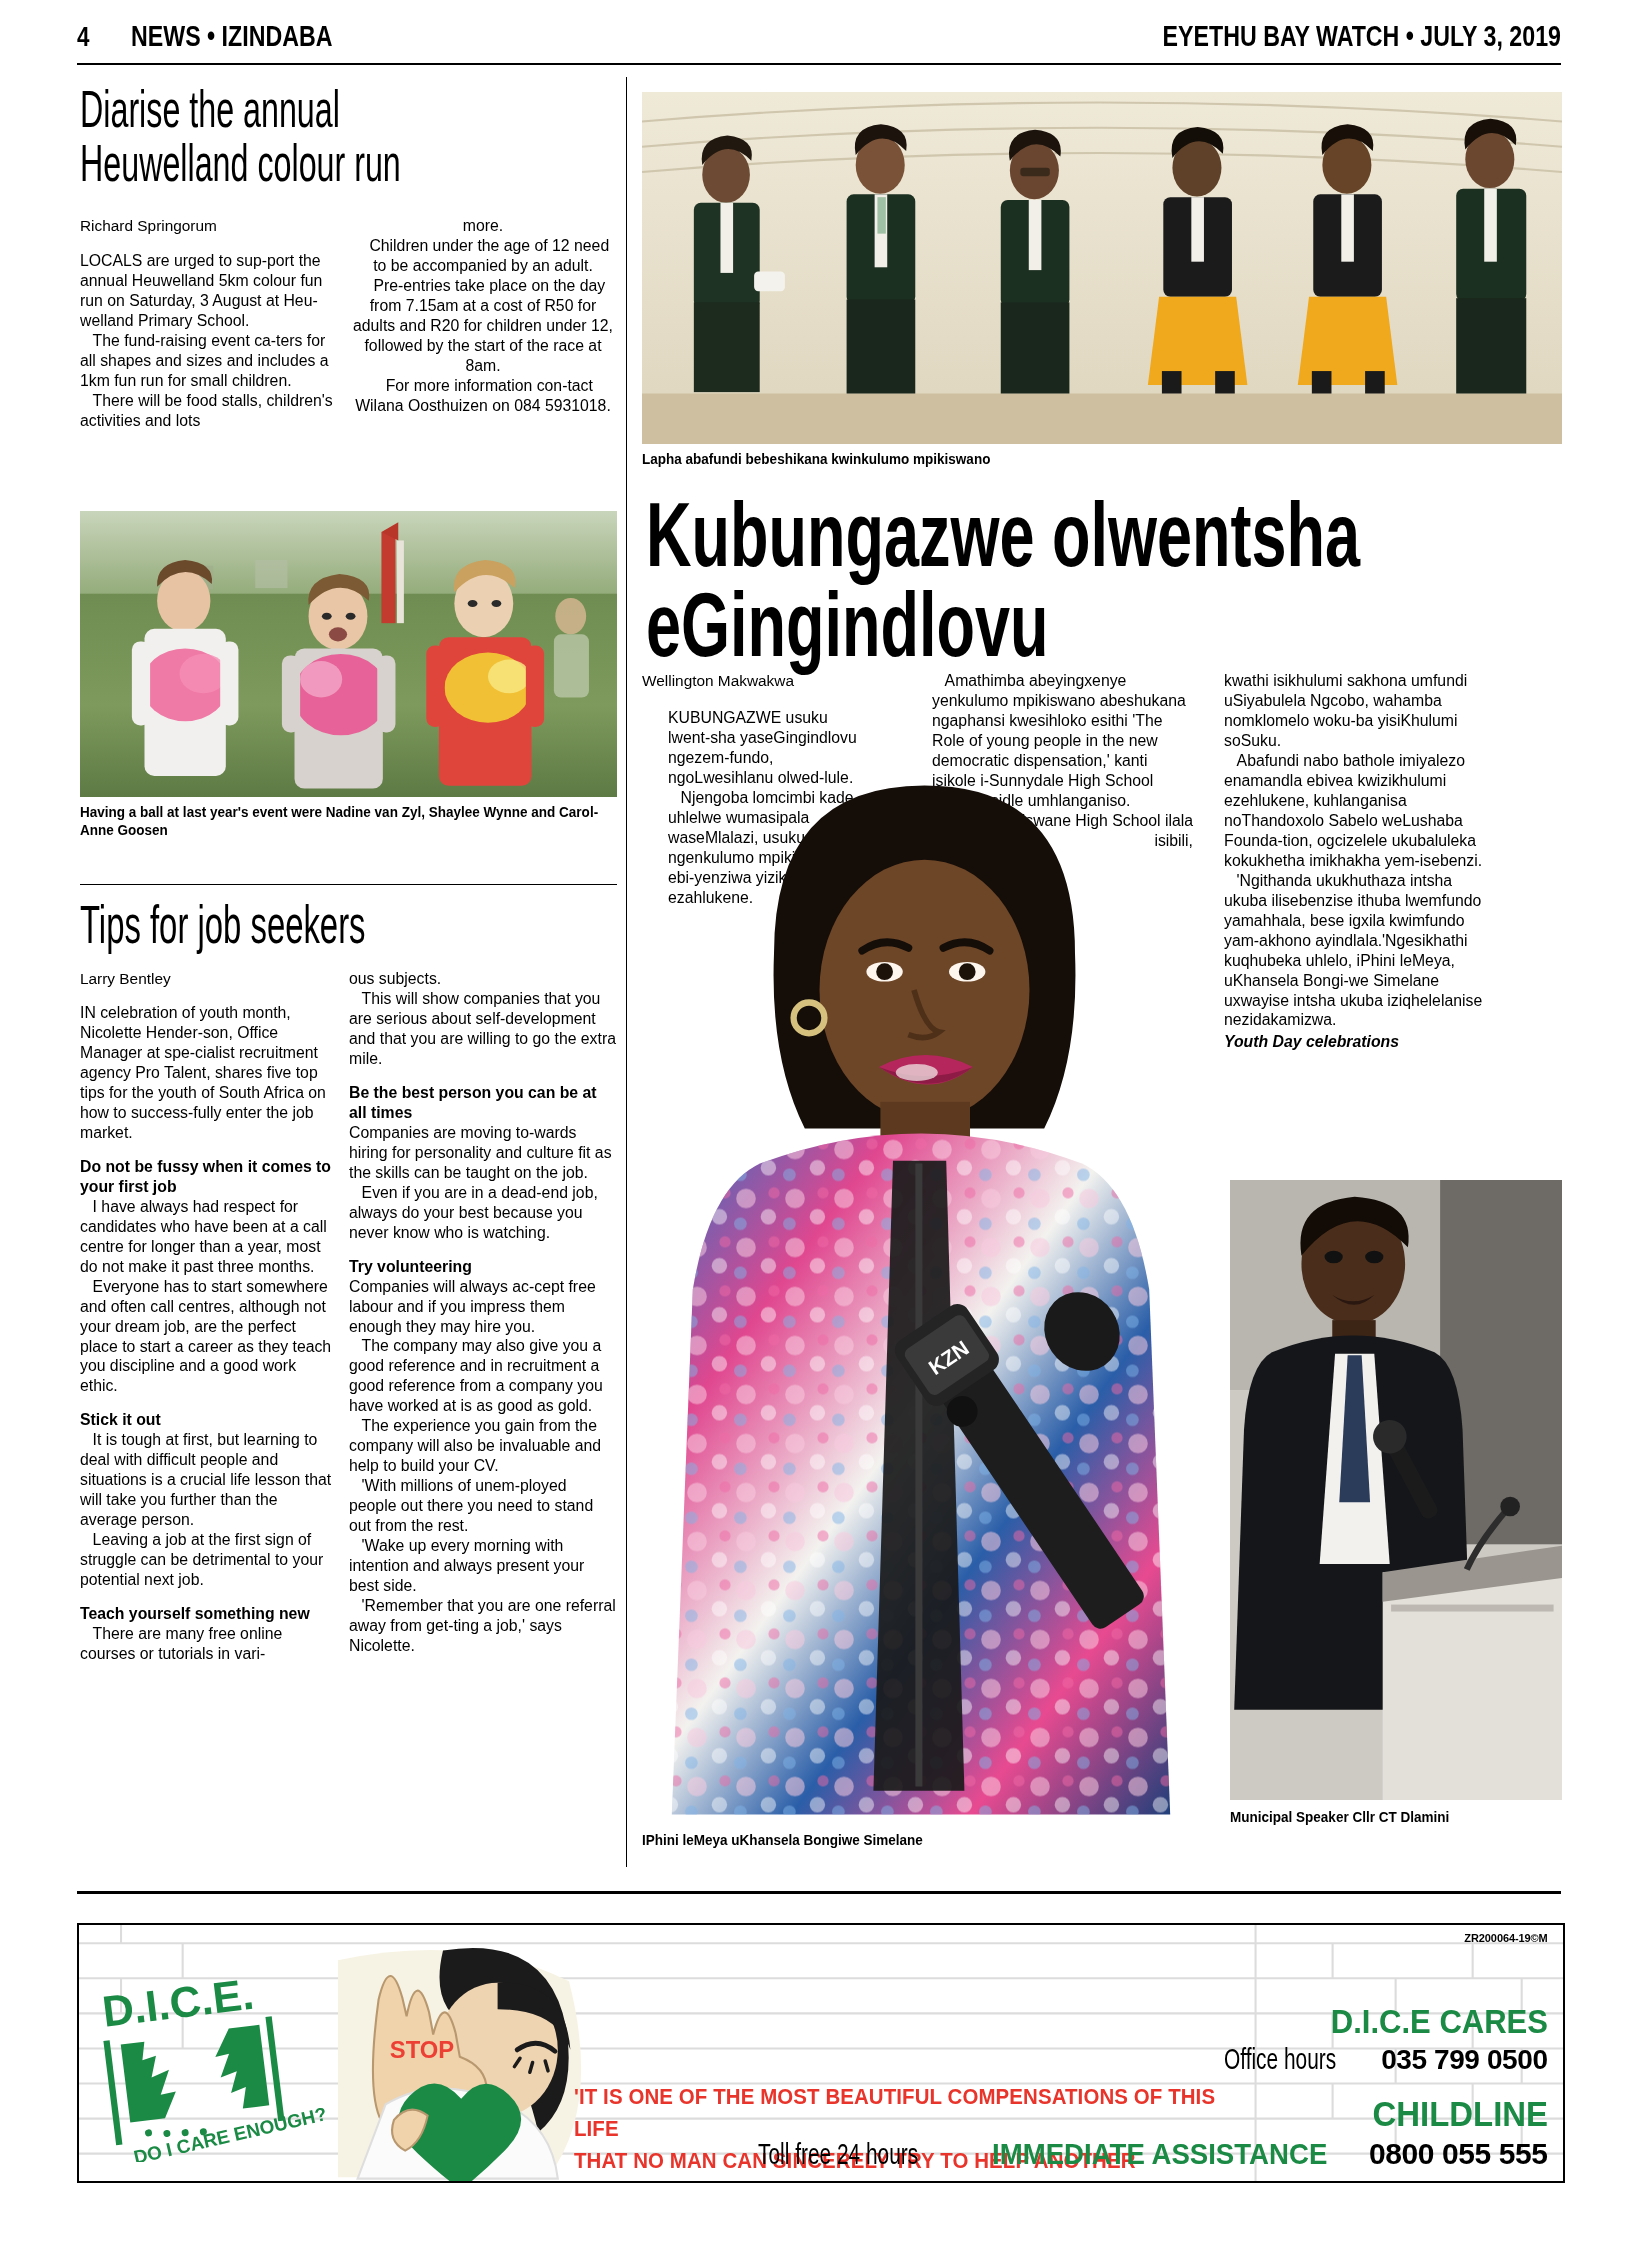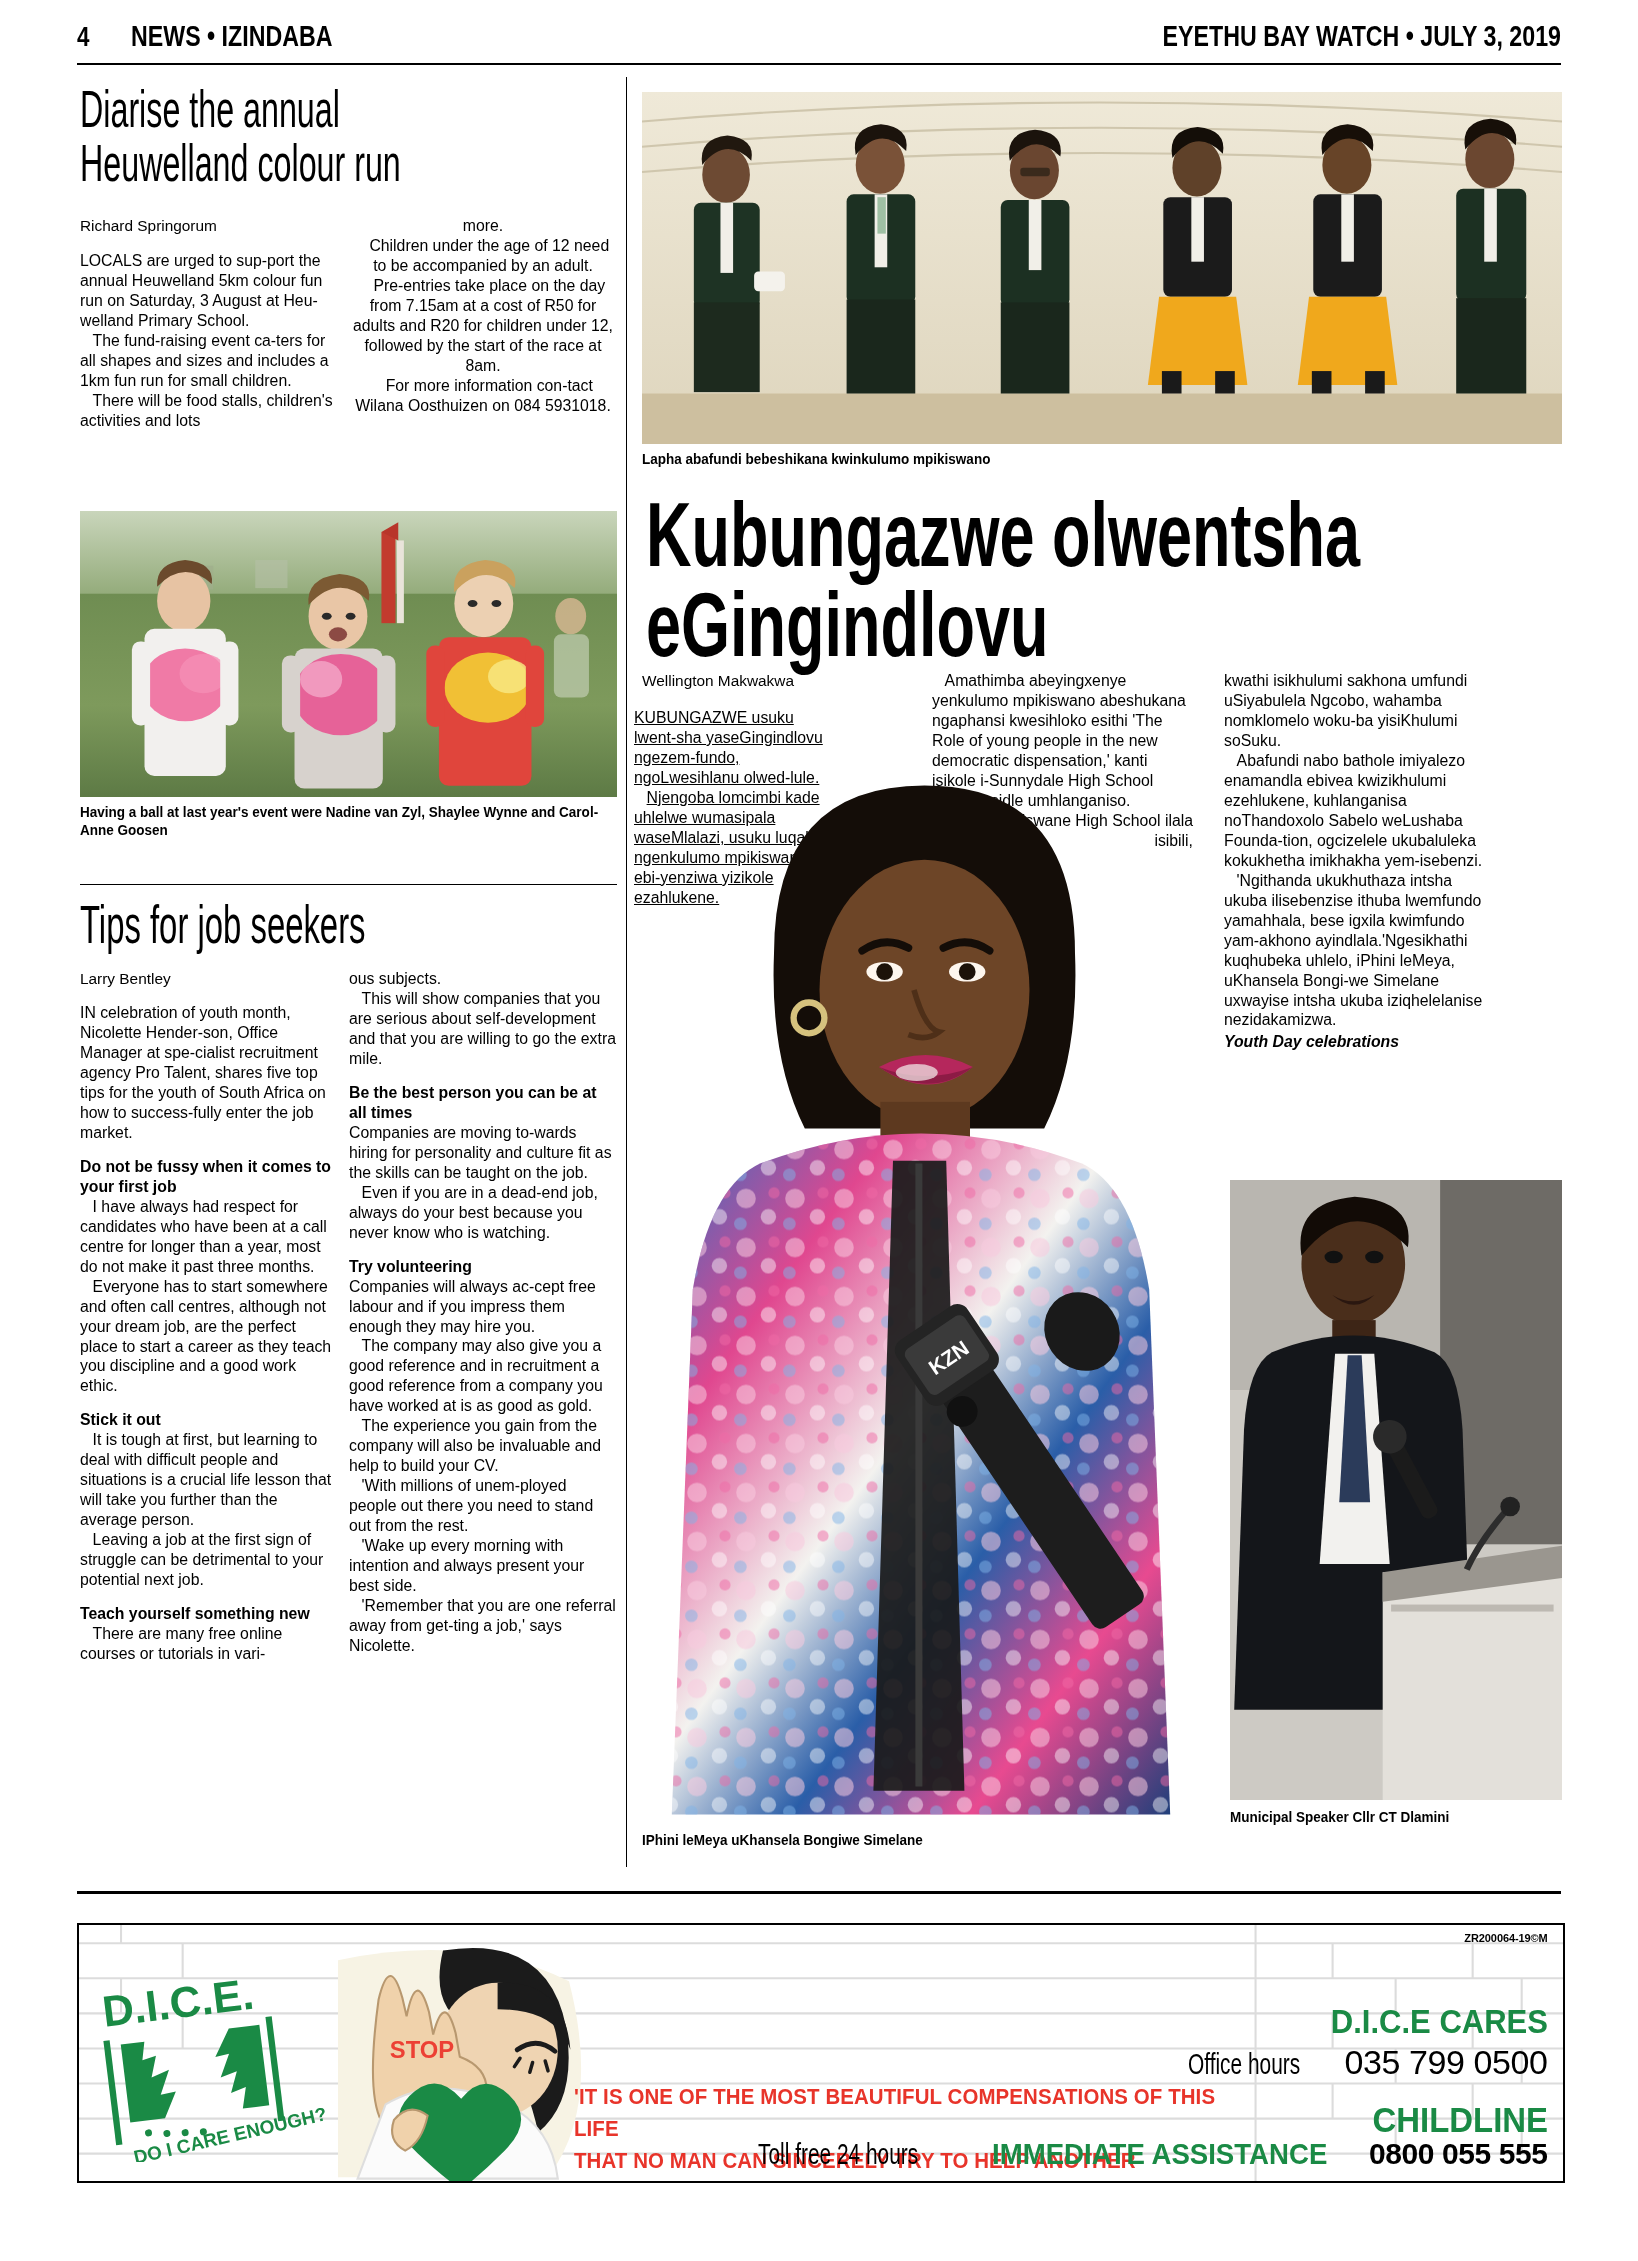--- a/index.html
+++ b/index.html
@@ -265,21 +265,21 @@
 
     <div class="cap" style="position:absolute;left:642px;top:451px;width:925px;">Lapha abafundi bebeshikana kwinkulumo mpikiswano</div>
 
     <div class="zulu-hl" style="position:absolute;left:646px;top:490px;width:1401px;font-size:90px;">
       <div>Kubungazwe olwentsha</div>
       <div>eGingindlovu</div>
     </div>
 
     <div class="byline" style="position:absolute;left:642px;top:671px;width:294px;">Wellington Makwakwa</div>
 
-    <div class="ztxt" style="position:absolute;left:634px;top:708px;width:191px;text-decoration:underline;">
+    <div class="ztxt" style="position:absolute;left:668px;top:708px;width:191px;">
       <p>KUBUNGAZWE usuku lwent-sha yaseGingindlovu ngezem-fundo, ngoLwesihlanu olwed-lule.</p>
       <p class="ind">Njengoba lomcimbi kade uhlelwe wumasipala waseMlalazi, usuku luqale ngenkulumo mpikiswano, ebi-yenziwa yizikole ezahlukene.</p>
     </div>
 
     <div class="ztxt" style="position:absolute;left:932px;top:671px;width:261px;">
       <p class="ind">Amathimba abeyingxenye yenkulumo mpikiswano abeshukana ngaphansi kwesihloko esithi 'The Role of young people in the new democratic dispensation,' kanti isikole i-Sunnydale High School yisona esidle umhlanganiso.</p>
       <p class="ind" style="text-align:right;">UBamb-iswane High School ilala isibili,</p>
     </div>
 
     <div class="ztxt" style="position:absolute;left:1224px;top:671px;width:268px;">
@@ -468,21 +468,21 @@
     <div class="ad-quote" style="left:495px;top:156px;width:701px;">
       <div>'IT IS ONE OF THE MOST BEAUTIFUL COMPENSATIONS OF THIS LIFE</div>
       <div>THAT NO MAN CAN SINCERELY TRY TO HELP ANOTHER</div>
       <div>WITHOUT HELPING HIMSELF.' - EMERSON.</div>
     </div>
 
     <div style="position:absolute;right:15.4px;top:78px;width:490px;text-align:right;">
       <div class="dice-green" style="font-size:33px;font-weight:bold;transform:scaleX(.94);transform-origin:right top;">D.I.C.E CARES</div>
       <div style="margin-top:2px;display:flex;justify-content:flex-end;align-items:baseline;gap:1px;">
         <span class="thin-sans" style="font-size:29px;display:inline-block;">Office hours</span>
-        <span style="font-size:34px;font-weight:normal;letter-spacing:-0.4px;">035 799 0500</span>
+        <span style="font-size:28px;font-weight:bold;letter-spacing:-0.4px;">035 799 0500</span>
       </div>
       <div class="dice-green" style="font-size:35px;font-weight:bold;margin-top:18px;transform:scaleX(.94);transform-origin:right top;">CHILDLINE</div>
     </div>
 
     <div style="position:absolute;right:15.4px;bottom:9.8px;display:flex;align-items:baseline;justify-content:flex-end;gap:12px;white-space:nowrap;">
       <span class="thin-sans" style="font-size:29px;display:inline-block;">Toll free 24 hours</span>
       <span class="dice-green" style="font-size:30px;font-weight:bold;transform:scaleX(.92);display:inline-block;transform-origin:left bottom;">IMMEDIATE ASSISTANCE</span>
       <span style="font-size:30px;font-weight:bold;letter-spacing:-0.4px;">0800 055 555</span>
     </div>
 

